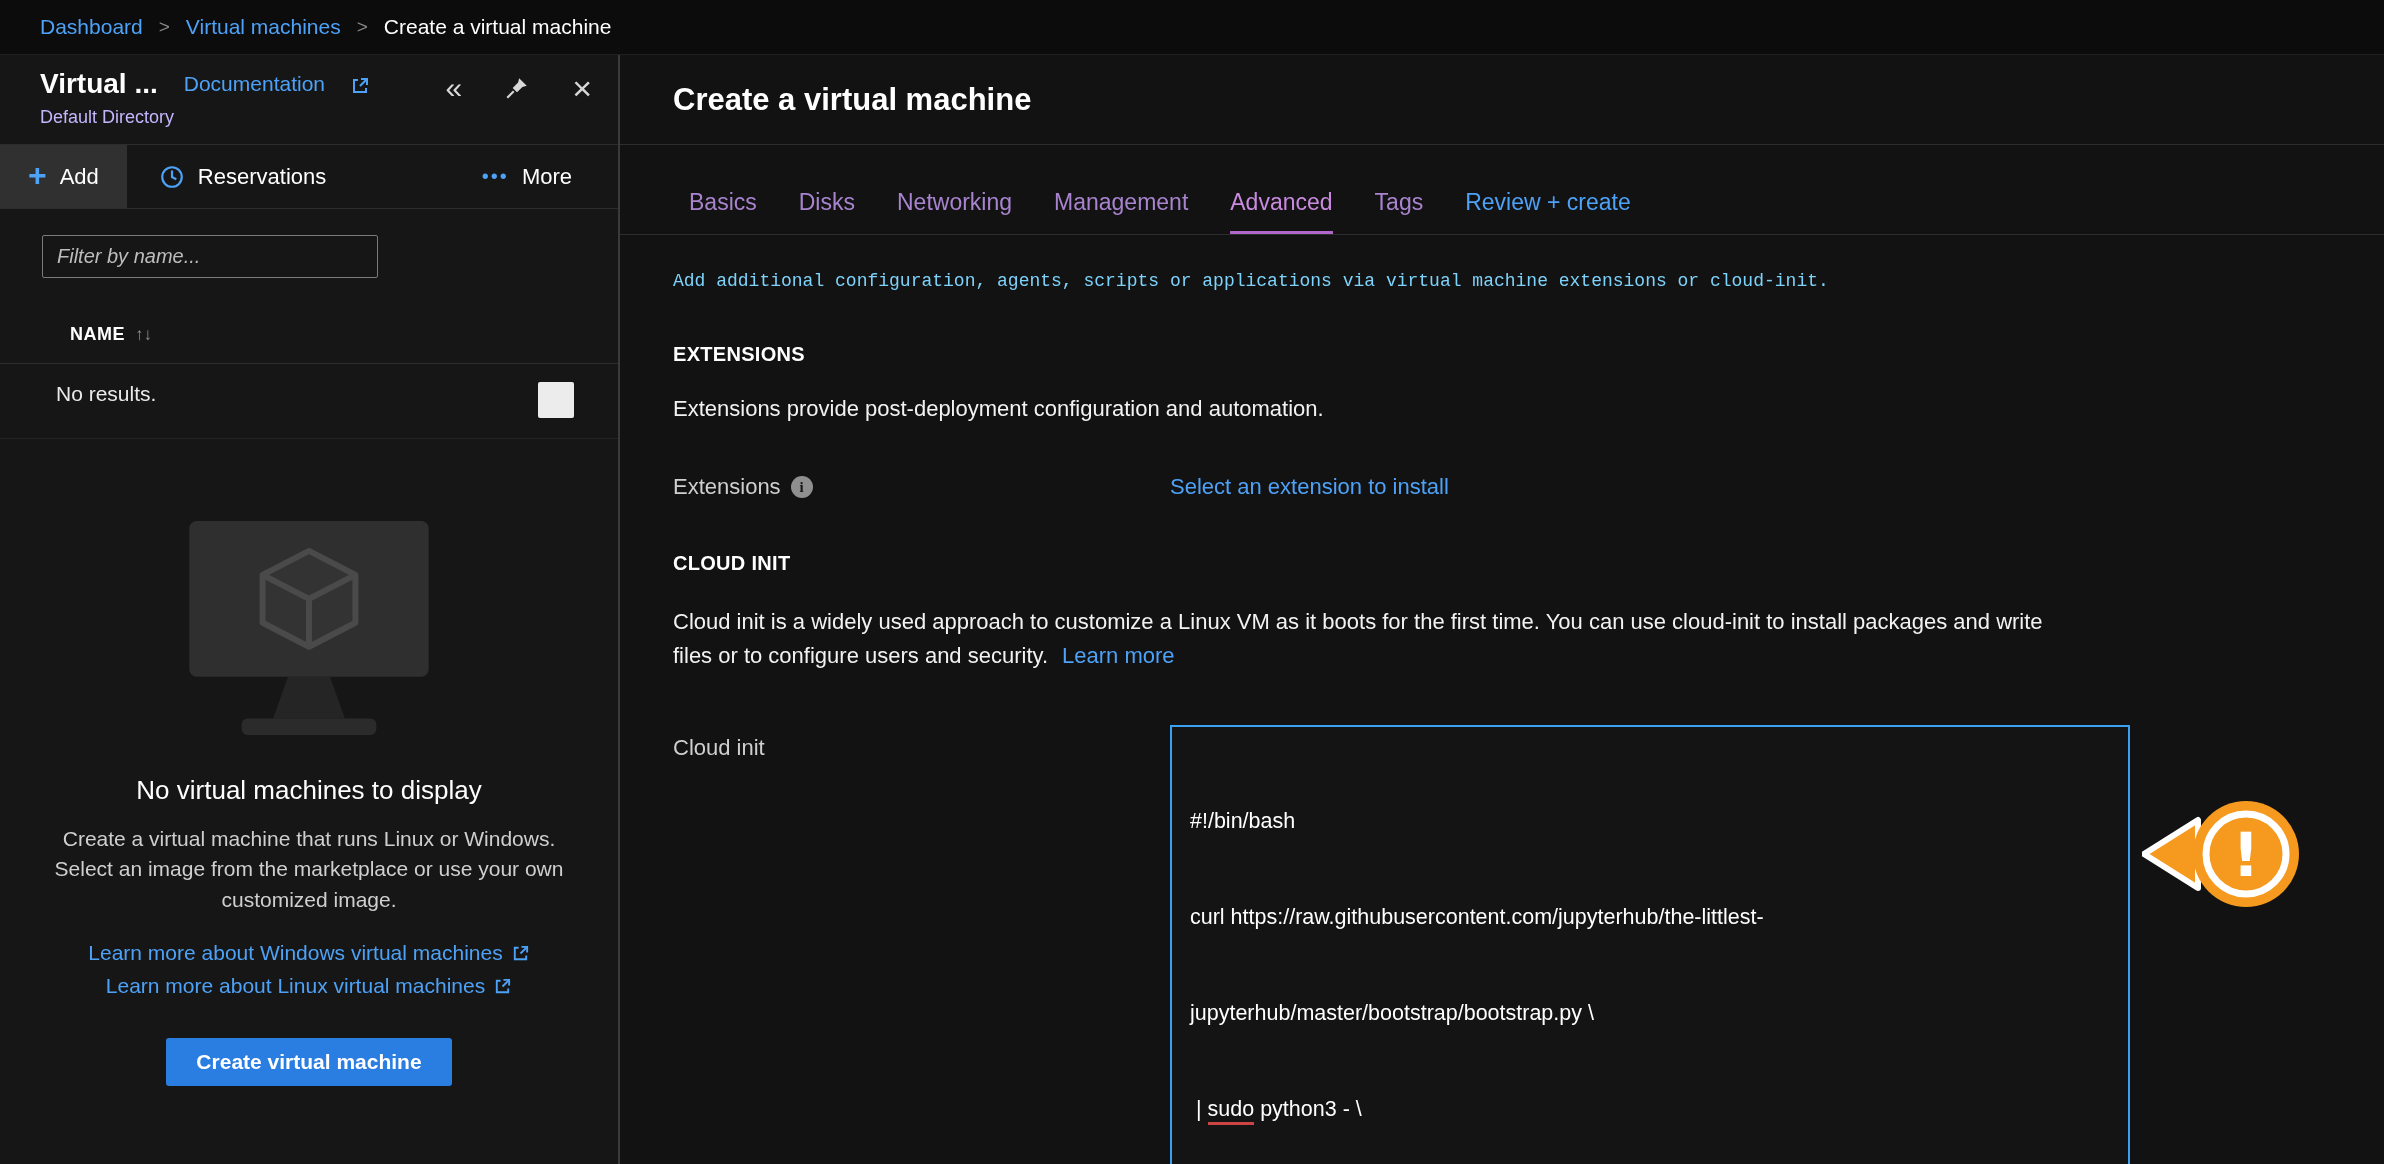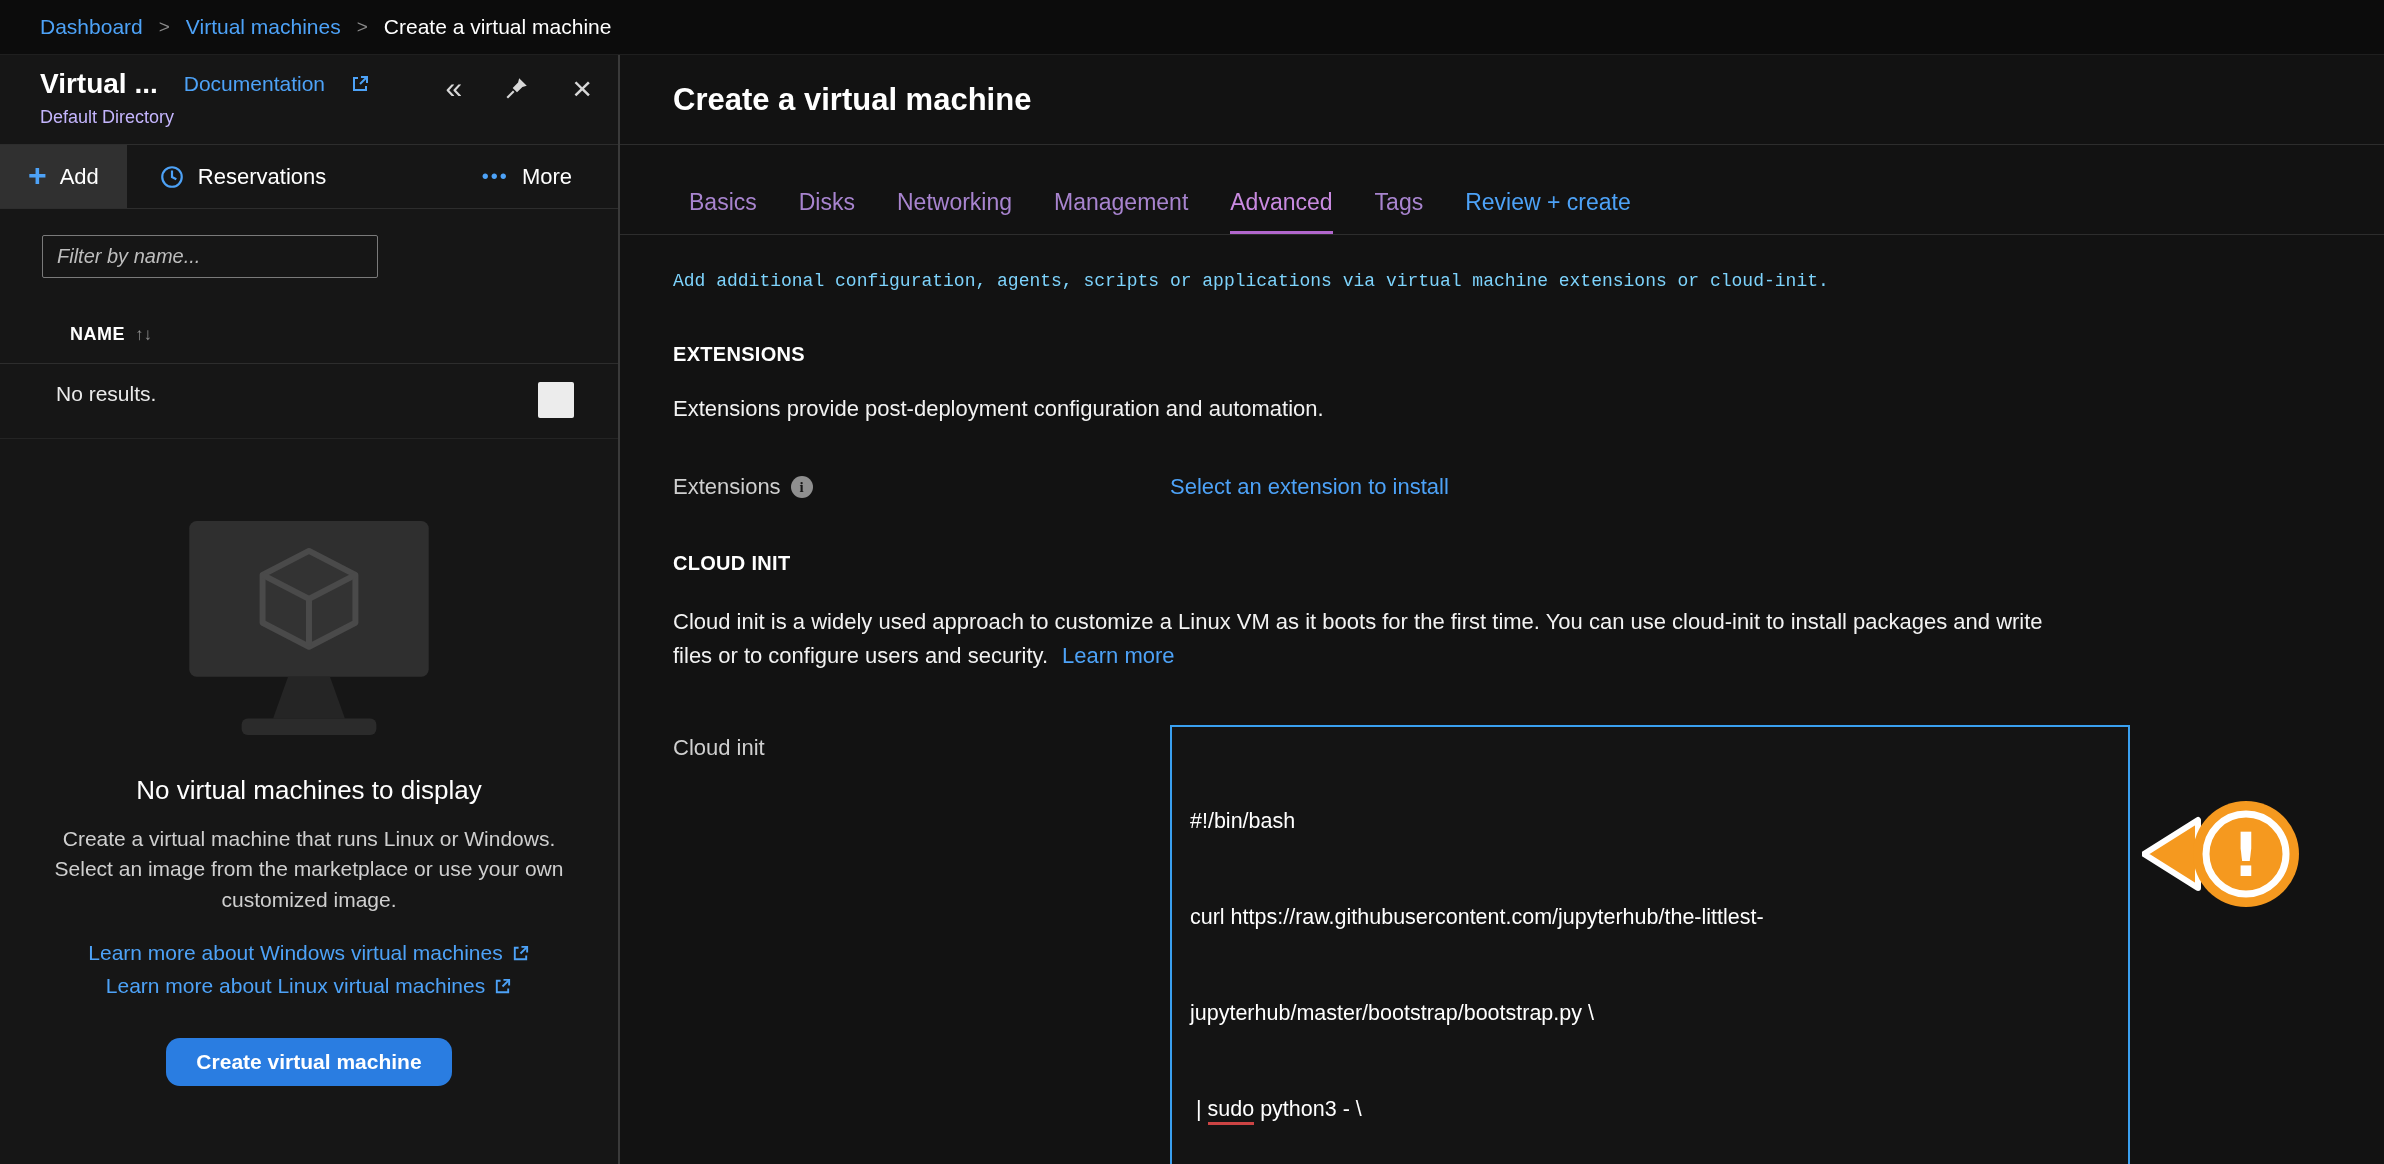--- a/index.html
+++ b/index.html
@@ -23,21 +23,21 @@
 
   
   .content { display:flex; height:1109px; }
   .sidebar { width:620px; background:#161616; border-right:2px solid #3a3a3a; flex:none; }
   .main    { flex:1; background:#121212; position:relative; }
 
   
   .blade-header { height:90px; border-bottom:1px solid #2d2d2d; padding:13px 24px 0 40px; position:relative; }
   .title-row { display:flex; align-items:center; gap:26px; }
   .blade-title { font-size:28px; font-weight:bold; color:#fff; }
-  .doc-link { color:#4da2f7; font-size:21px; display:inline-flex; align-items:center; gap:25px; }
+  .doc-link { color:#4da2f7; font-size:21px; display:inline-flex; align-items:flex-end; gap:25px; }
   .header-icons { position:absolute; right:26px; top:16px; display:flex; align-items:center; gap:42px; }
   .hicon { background:none; border:none; color:#d8d8d8; cursor:pointer; display:flex; align-items:center; }
   .collapse-glyph { font-size:30px; color:#d8d8d8; }
   .close-glyph { font-size:34px; font-weight:normal; color:#d8d8d8; line-height:1; }
   .blade-subtitle { color:#c4b5fd; font-size:18px; margin-top:7px; }
 
   
   .toolbar { height:64px; display:flex; align-items:stretch; border-bottom:1px solid #2d2d2d; font-size:22px; }
   .tbtn { background:none; border:none; color:#fff; display:flex; align-items:center; gap:13px; cursor:pointer; font-size:22px; font-family:inherit; }
   .tbtn.add { background:#303030; padding:0 28px; }
@@ -64,21 +64,21 @@
   }
   .checkbox { width:36px; height:36px; background:#ececec; border-radius:2px; display:inline-block; }
 
   
   .empty-state { text-align:center; margin-top:76px; }
   .empty-title { font-size:26px; color:#ffffff; margin-top:24px; }
   .empty-desc { font-size:21px; color:#cfcfcf; width:545px; margin:18px auto 0; line-height:1.45; }
   .empty-links { margin-top:26px; display:flex; flex-direction:column; gap:9px; align-items:center; }
   .empty-link { color:#4da2f7; font-size:21px; display:inline-flex; align-items:center; gap:8px; }
   .primary-btn {
-    margin-top:40px; background:#2a7de1; color:#fff; border:none; border-radius:14px;
+    margin-top:40px; background:#2a7de1; color:#fff; border:none; border-radius:3px;
     font-size:21px; font-weight:bold; padding:12px 30px; cursor:pointer; font-family:inherit;
   }
 
   
   .main-header { height:90px; border-bottom:1px solid #2d2d2d; display:flex; align-items:center; padding-left:53px; }
   .page-title { font-size:31px; font-weight:bold; color:#fff; }
 
   .tabs-wrap { border-bottom:1px solid #2d2d2d; }
   .tabs { display:flex; gap:42px; margin:44px 0 0 69px; font-size:23px; padding-bottom:18px; }
   .tab { cursor:pointer; position:relative; }

